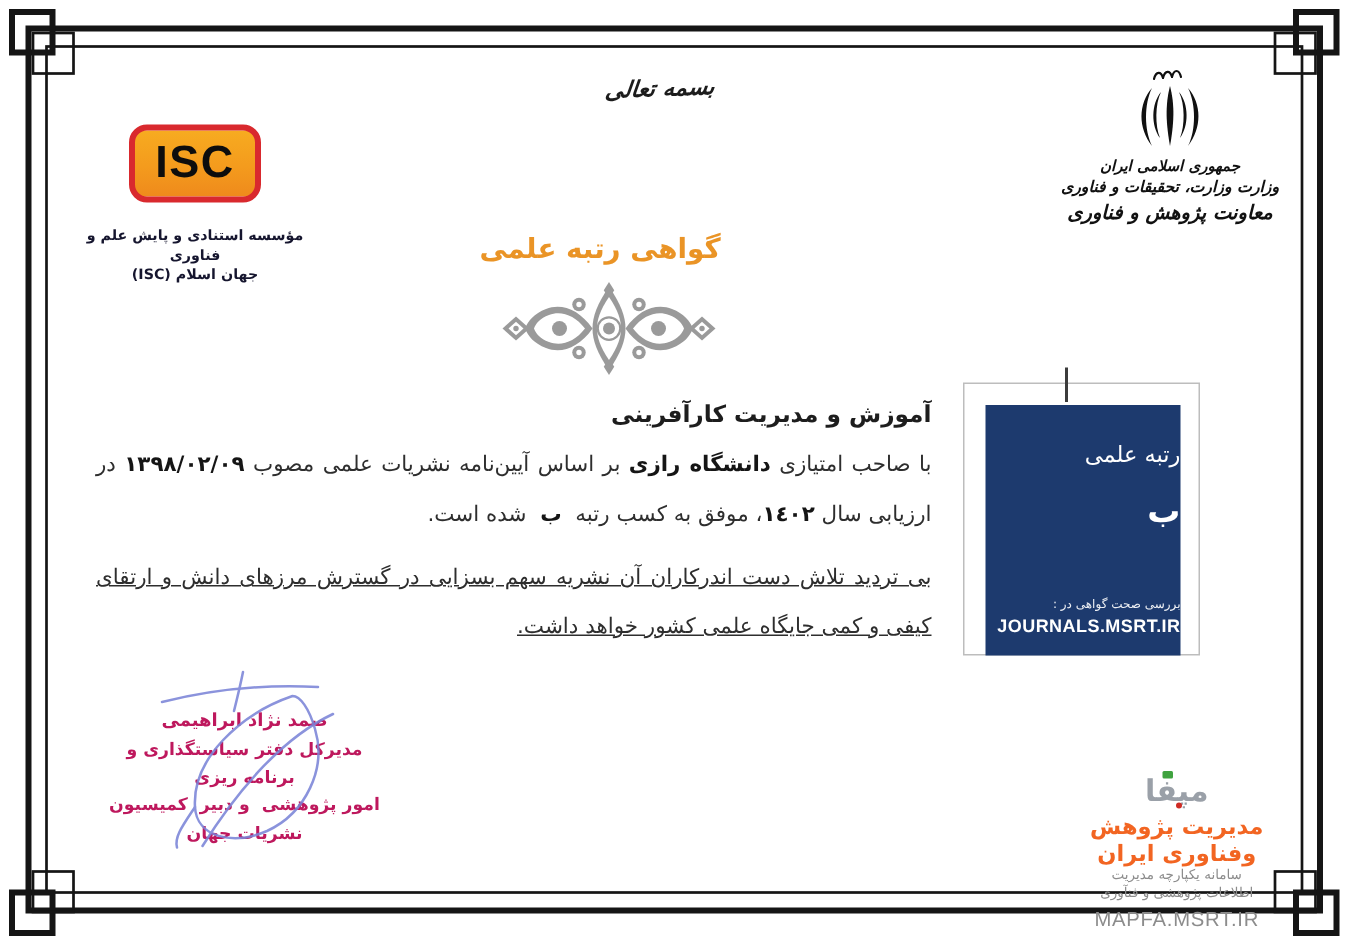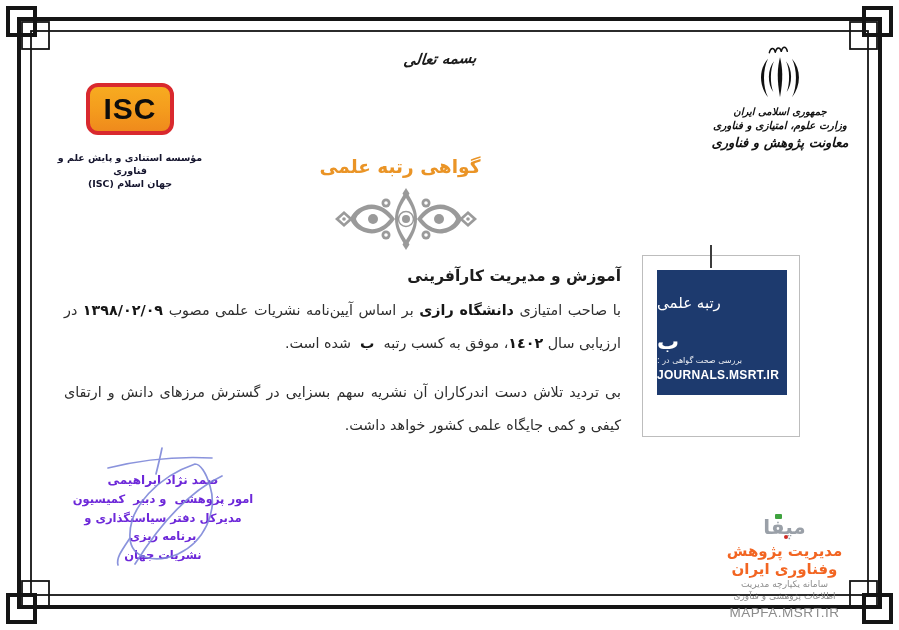--- a/index.html
+++ b/index.html
@@ -40,38 +40,38 @@
     font-size:18.5px;font-weight:bold;color:var(--title-orange,#ea9426);direction:rtl;}
   .ornament{left:322px;top:188px;}
 
   
   .body-block{left:64px;top:260px;width:557px;direction:rtl;color:#2e2e2e;}
   .journal-label{font-size:13.5px;padding-right:40px;line-height:28px;}
   .journal-name{font-size:15.5px;font-weight:bold;line-height:32px;color:#1d1d1d;}
   .body-p{font-size:14.3px;line-height:33px;margin:0;text-align:justify;text-align-last:right;}
   .body-p .b{font-weight:bold;color:#151515;}
   .p1{margin-top:2px;}
-  .p2{margin-top:16px;}
+  .p2{margin-top:9px;text-decoration:underline;}
 
   
   .rank-outer{left:642px;top:255px;width:158px;height:182px;background:#fff;
     border:1px solid var(--rank-box-border,#bdbdbd);box-sizing:border-box;}
   .rank-tick{left:710px;top:245px;width:2px;height:23px;background:#3c3c3c;}
-  .rank-box{left:657px;top:270px;width:130px;height:125px;background:var(--rank-navy,#1d3a6e);
-    color:#fff;display:flex;flex-direction:column;align-items:flex-end;direction:rtl;}
+  .rank-box{left:657px;top:270px;width:130px;height:167px;background:var(--rank-navy,#1d3a6e);
+    color:#fff;display:flex;flex-direction:column;align-items:flex-start;direction:rtl;}
   .rank-title{font-size:15px;margin-top:24px;}
   .rank-grade{font-size:22px;font-weight:bold;margin-top:17px;}
   .rank-spacer{flex:1;}
   .verify-label{font-size:8px;opacity:.92;margin-bottom:3px;}
   .verify-url{font-family:"Liberation Sans",sans-serif;direction:ltr;font-size:12px;
     font-weight:bold;letter-spacing:.3px;margin-bottom:13px;}
 
   
   .sig-block{left:72px;top:471px;width:182px;text-align:center;direction:rtl;
-    font-weight:bold;color:#6d28d9;}
+    font-weight:bold;color:#be185d;}
   .sig-name{font-size:12px;line-height:19px;}
   .sig-role{font-size:11.5px;line-height:18.5px;}
   .sig-svg{left:100px;top:446px;pointer-events:none;}
 
   
   .mapfa-block{left:712px;top:513px;width:145px;text-align:center;direction:rtl;}
   .mapfa-logo{position:relative;height:28px;font-size:20px;font-weight:bold;
     color:#9aa0a8;line-height:28px;letter-spacing:-1px;}
   .mapfa-chip-green{position:absolute;top:1px;left:63px;width:7px;height:5px;
     background:#3fa33f;border-radius:1px;}
@@ -123,21 +123,21 @@
       </g>
       <g fill="#111">
         <path d="M45,20 C41,36 40,52 45,80 C50,52 49,36 45,20 Z"></path>
         <path d="M36,26 C26,38 26,60 35,72 C30,60 30,38 36,26 Z"></path>
         <path d="M27,22 C13,38 13,62 27,80 C19,64 19,38 27,22 Z"></path>
         <path d="M54,26 C64,38 64,60 55,72 C60,60 60,38 54,26 Z"></path>
         <path d="M63,22 C77,38 77,62 63,80 C71,64 71,38 63,22 Z"></path>
       </g>
     </svg>
     <div class="gov-line gov-line1">جمهوری اسلامی ایران</div>
-    <div class="gov-line gov-line2">وزارت علوم، امتیازی و فناوری</div>
+    <div class="gov-line gov-line2">وزارت وزارت، تحقیقات و فناوری</div>
     <div class="gov-line gov-line3">معاونت پژوهش و فناوری</div>
   </div>
 
   <div class="abs cert-title">گواهی رتبه علمی</div>
 
   <svg class="abs ornament" width="168" height="62" viewBox="0 0 168 62">
     <g style="fill:var(--ornament-gray,#9a9a9a)">
       <path d="M84,0 l3.5,5.5 -3.5,5.5 -3.5,-5.5 Z"></path>
       <path d="M84,62 l3.5,-5.5 -3.5,-5.5 -3.5,5.5 Z"></path>
       <path d="M84,3 C76,15 73,23 73,31 C73,39 76,47 84,59 C92,47 95,39 95,31 C95,23 92,15 84,3 Z"></path>
@@ -181,22 +181,22 @@
   <div class="abs rank-box">
     <div class="rank-title">رتبه علمی</div>
     <div class="rank-grade">ب</div>
     <div class="rank-spacer"></div>
     <div class="verify-label">بررسی صحت گواهی در :</div>
     <div class="verify-url">JOURNALS.MSRT.IR</div>
   </div>
 
   <div class="abs sig-block">
     <div class="sig-name">صمد نژاد ابراهیمی</div>
+    <div class="sig-role">مدیرکل دفتر سیاستگذاری و برنامه ریزی</div>
     <div class="sig-role">امور پژوهشی&nbsp; و دبیر&nbsp; کمیسیون</div>
-    <div class="sig-role">مدیرکل دفتر سیاستگذاری و برنامه ریزی</div>
     <div class="sig-role">نشریات جهان</div>
   </div>
   <svg class="abs sig-svg" width="145" height="125" viewBox="0 0 145 125">
     <g fill="none" style="stroke:var(--signature-blue,#7b85d8)" stroke-width="1.7" stroke-linecap="round" opacity="0.88">
       <path d="M8,22 C40,14 75,10 112,12"></path>
       <path d="M62,2 C60,12 58,20 56,28"></path>
       <path d="M95,18 C60,30 28,60 30,92 C31,112 55,118 78,108 C104,96 118,66 110,40 C106,26 100,18 95,18 Z"></path>
       <path d="M30,92 C22,104 16,112 18,119"></path>
       <path d="M35,118 C60,78 90,45 122,30"></path>
     </g>

